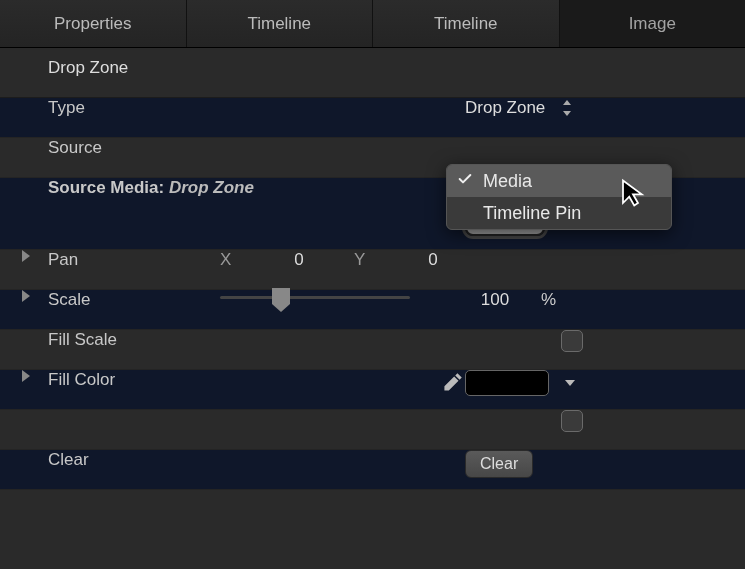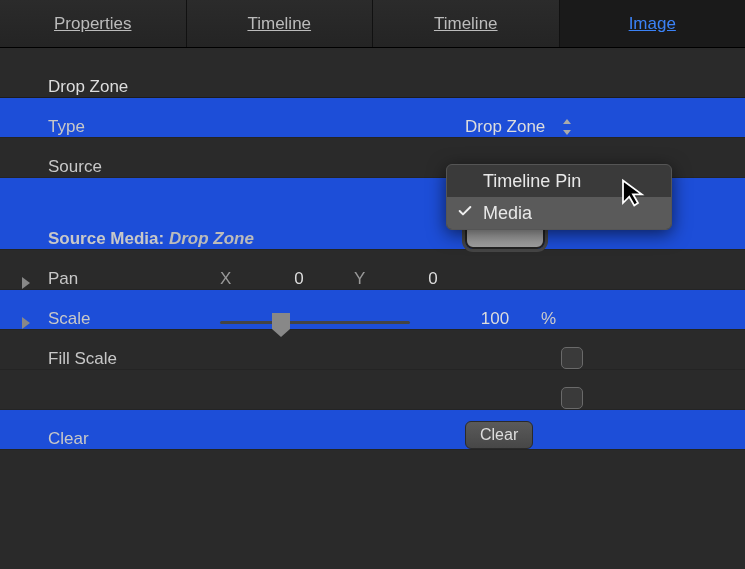--- a/index.html
+++ b/index.html
@@ -23,39 +23,38 @@
   }
   .tab {
     flex: 1;
     display: flex;
     align-items: center;
     justify-content: center;
     color: #bbb;
     border-right: 1px solid #111;
     background: linear-gradient(#2b2b2b,#242424);
     cursor: default;
-    text-decoration: underline;
   }
   .tab:last-child { border-right: none; }
   .tab.active {
     background: #1a1a1a;
-    color: #3b82f6;
+    color: #a3a3a3;
   }
 
   
   .panel { padding-top: 10px; }
   .row {
     display: flex;
-    align-items: flex-end;
+    align-items: flex-start;
     height: 40px;
     padding: 0 20px 0 20px;
     border-bottom: 1px solid #242424;
     position: relative;
   }
-  .row.alt { background: #1d4ed8; }
+  .row.alt { background: #0f172a; }
   .row.header { background: #2a2a2a; border-bottom: 1px solid #1c1c1c; }
   .label {
     flex: 0 0 200px;
     padding-left: 28px;
     color: #c8c8c8;
   }
   .label.bold { font-weight: 400; color: #ddd; }
   .disclosure {
     position: absolute;
     left: 22px;
@@ -289,48 +288,61 @@
 
   <div class="row">
     <div class="label">Fill Scale</div>
     <div class="mid"></div>
     <div class="right">
       <div style="width:80px;"></div>
       <div class="checkbox"></div>
     </div>
   </div>
 
+  <div class="row alt">
+    <span class="disclosure"></span>
+    <div class="label">Fill Color</div>
+    <div class="mid" style="justify-content:flex-end;">
+      <svg width="26" height="26" viewBox="0 0 24 24" class="eyedropper">
+          <path d="M17 3l4 4-2 2-4-4 2-2zm-3 3l4 4-9 9H5v-4l9-9z" fill="#bbb"></path>
+        </svg>
+    </div>
+    <div class="right">
+      <div class="color-well" title="#000000"></div>
+      <span class="chev-down"></span>
+    </div>
+  </div>
 
   <div class="row">
     <div class="mid"></div>
     <div class="right">
       <div style="width:80px;"></div>
       <div class="checkbox"></div>
     </div>
   </div>
 
   <div class="row alt">
     <div class="label">Clear</div>
     <div class="mid"></div>
     <div class="right">
       <button class="btn"><span>Clear</span></button>
     </div>
   </div>
 
 </div>
 
 <div class="menu">
-  <div class="menu-item">
-    <span>Timeline Pin</span>
-  </div>
   <div class="menu-item hover">
     <span class="check">
       <svg width="16" height="16" viewBox="0 0 24 24">
           <path d="M4 12l5 5L20 6" stroke="#eee" stroke-width="3" fill="none" stroke-linecap="round" stroke-linejoin="round"></path>
         </svg>
     </span>
     <span>Media</span>
   </div>
+  <div class="menu-item">
+    <span>Timeline Pin</span>
+  </div>
 </div>
 
 <svg class="cursor" width="26" height="30" viewBox="0 0 20 24">
   <path d="M2 2 L2 20 L7 15 L11 22 L14 20 L10 13 L17 13 Z" fill="#000" stroke="#fff" stroke-width="1.4"></path>
 </svg>
 
 </body></html>

